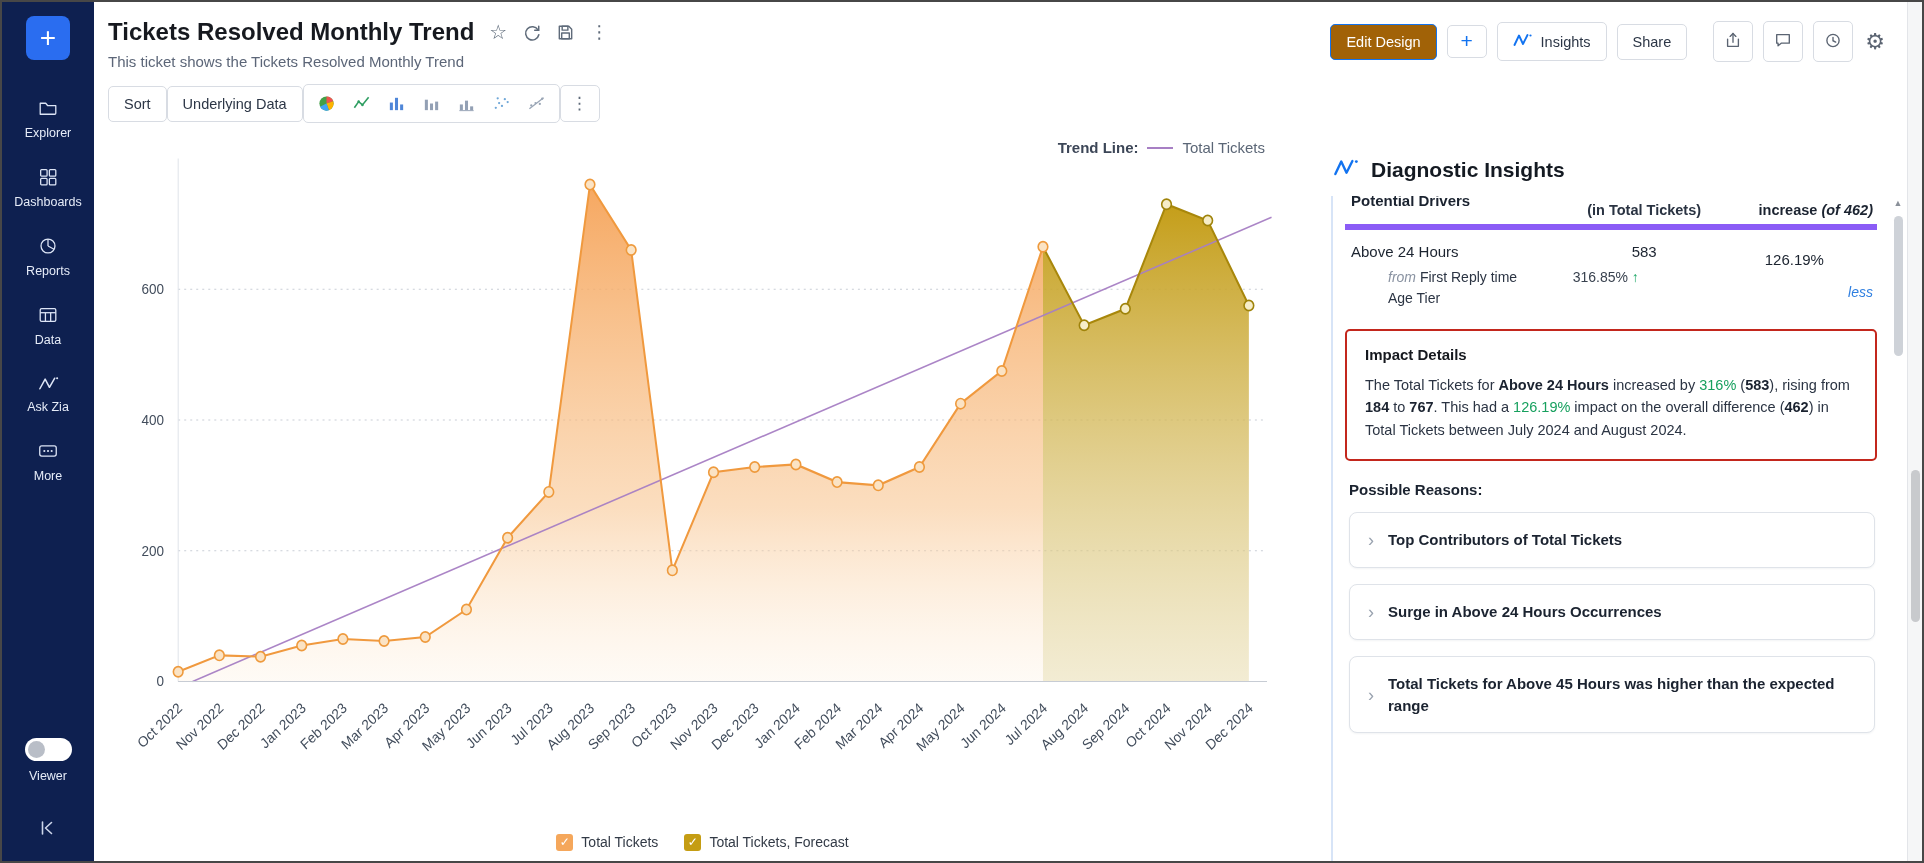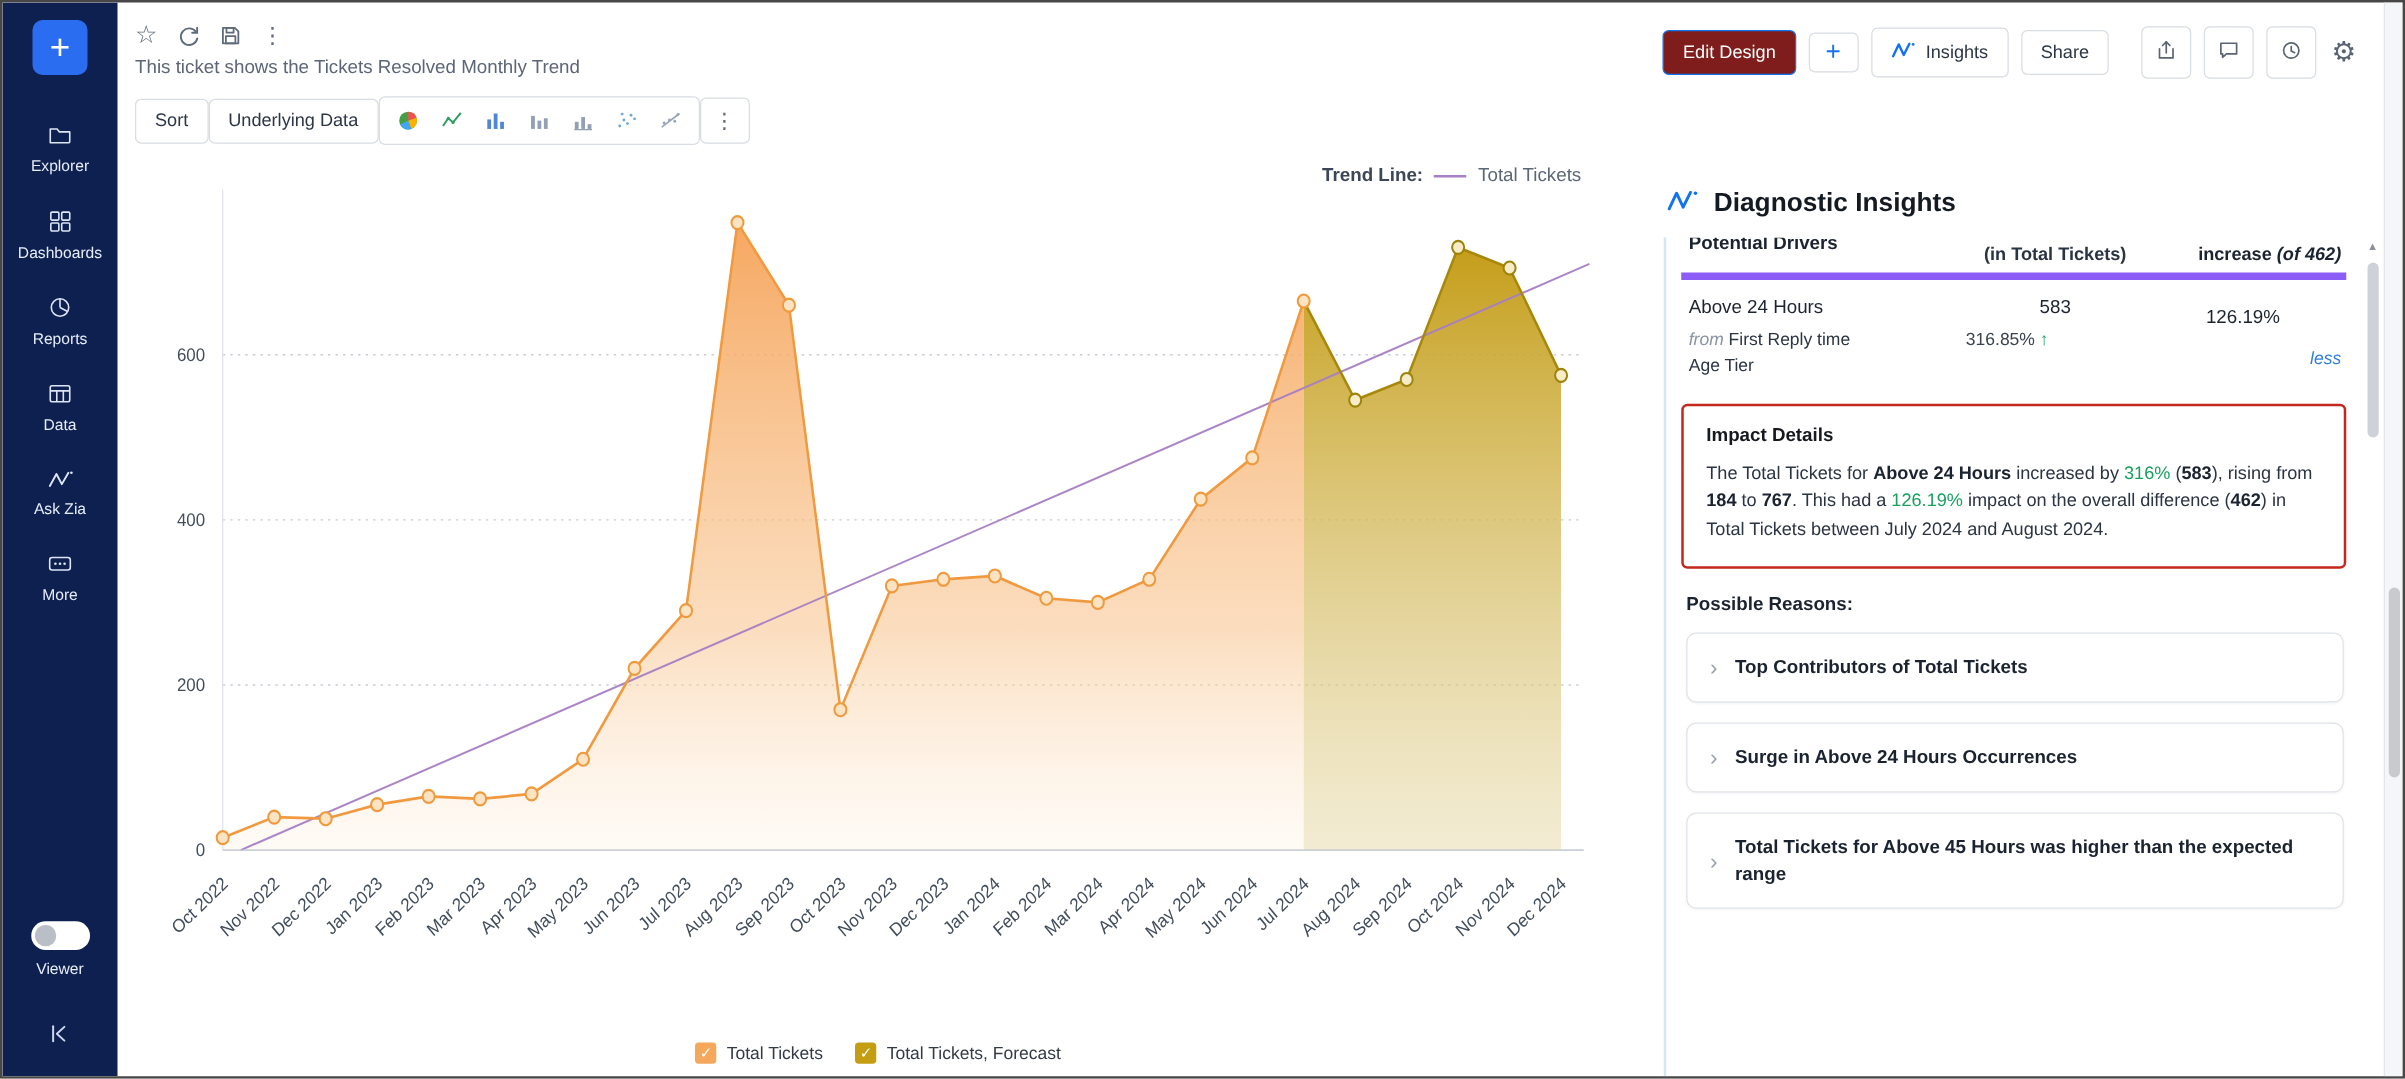--- a/index.html
+++ b/index.html
@@ -26,21 +26,21 @@
 
   .app-header { display:flex; justify-content:space-between; align-items:flex-start; padding:16px 20px 4px 14px; }
   .title-row { display:flex; align-items:center; gap:15px; }
   .page-title { font-size:24px; font-weight:700; color:#16191f; }
   .hdr-ic { color:#5f6b7a; cursor:pointer; display:flex; align-items:center; }
   .glyph-ic { font-size:20px; color:#5f6b7a; line-height:1; }
   .subtitle { font-size:15px; color:#5c6678; margin-top:7px; }
 
   .hdr-actions { display:flex; align-items:center; gap:10px; margin-top:3px; }
   .btn { border:1px solid #d8dce3; background:#fff; border-radius:5px; font-size:14.5px; color:#2c3646; padding:9px 15px; cursor:pointer; display:flex; align-items:center; gap:8px; font-family:inherit; }
-  .btn-primary { background:#7f1d1d; border-color:#1273f0; color:#fff; }
+  .btn-primary { background:#a16207; border-color:#1273f0; color:#fff; }
   .btn-square { width:40px; justify-content:center; padding:9px 0; }
   .btn-plus { color:#1273f0; font-size:21px; line-height:0.8; padding:7px 0; }
   .gear-btn { border:none; background:none; font-size:22px; color:#5b6472; cursor:pointer; padding:4px 2px; }
   .gap-left { margin-left:16px; }
 
   .toolbar { display:flex; align-items:center; padding:10px 20px 12px 14px; }
   .chart-icons { display:flex; align-items:center; gap:16px; border:1px solid #d8dce3; border-radius:5px; padding:8px 13px; height:39px; }
   .ct-ic { cursor:pointer; display:flex; align-items:center; }
 
   .content { flex:1; display:flex; min-height:0; }
@@ -65,21 +65,21 @@
 
   .tbl-head { display:grid; grid-template-columns:1.55fr 1fr 1.1fr; border-bottom:6px solid #8b5cf6; height:34px; overflow:hidden; align-items:end; padding:0 4px 6px 6px; }
   .tbl-head .c1 { font-weight:700; font-size:15px; color:#1b2330; position:relative; top:-9px; }
   .tbl-head .c2 { font-weight:700; font-size:14.5px; color:#2a3342; text-align:center; }
   .tbl-head .c3 { font-size:14.5px; color:#1b2330; text-align:right; }
   .tbl-head .c3 b { font-weight:700; }
   .tbl-head .c3 i { font-weight:700; font-style:italic; }
 
   .driver-row { display:grid; grid-template-columns:1.55fr 1fr 1.1fr; padding:13px 4px 6px 6px; }
   .drv-name { font-size:15px; color:#1c2430; margin-bottom:7px; }
-  .drv-src { font-size:14px; color:#2b3443; line-height:1.5; }
+  .drv-src { font-size:14px; color:#2b3443; line-height:1.5;margin-left:37px; }
   .drv-src .from-word { font-style:italic; color:#8a93a2; }
   .drv-val { text-align:center; font-size:15px; color:#1c2430; }
   .drv-pct { text-align:left; font-size:14px; color:#39424f; margin-top:9px; }
   .up-arrow { color:#1aa664; font-weight:700; }
   .drv-col3 { display:flex; flex-direction:column; align-items:center; }
   .drv-impact { font-size:15px; color:#1c2430; margin-top:8px; }
   .less-link { align-self:flex-end; font-size:14px; font-style:italic; color:#2f7fe0; cursor:pointer; margin-top:16px; }
 
   .impact-box { border:2px solid #c3271d; border-radius:5px; padding:15px 18px 18px; margin:14px 0 20px; }
   .impact-title { font-size:15px; font-weight:700; color:#16191f; margin-bottom:11px; }
@@ -189,20 +189,21 @@
           </svg>
       </div>
     </div>
   </aside>
 
   <div class="main">
 
     <header class="app-header">
       <div>
         <div class="title-row">
+          <h1 class="page-title">Tickets Resolved Monthly Trend</h1>
           <span class="hdr-ic glyph-ic">☆</span>
           <span class="hdr-ic">
             <svg width="19" height="19" viewBox="0 0 20 20" fill="none" stroke="#5f6b7a" stroke-width="1.6" stroke-linecap="round">
                 <path d="M16.8 7.2 a7 7 0 1 0 0.9 5.2"></path>
                 <path d="M17.6 3.4 v4.2 h-4.2"></path>
               </svg>
           </span>
           <span class="hdr-ic">
             <svg width="19" height="19" viewBox="0 0 20 20" fill="none" stroke="#5f6b7a" stroke-width="1.5" stroke-linejoin="round">
                 <path d="M3.5 3.5 h10 l3 3 v10 h-13 z"></path>

